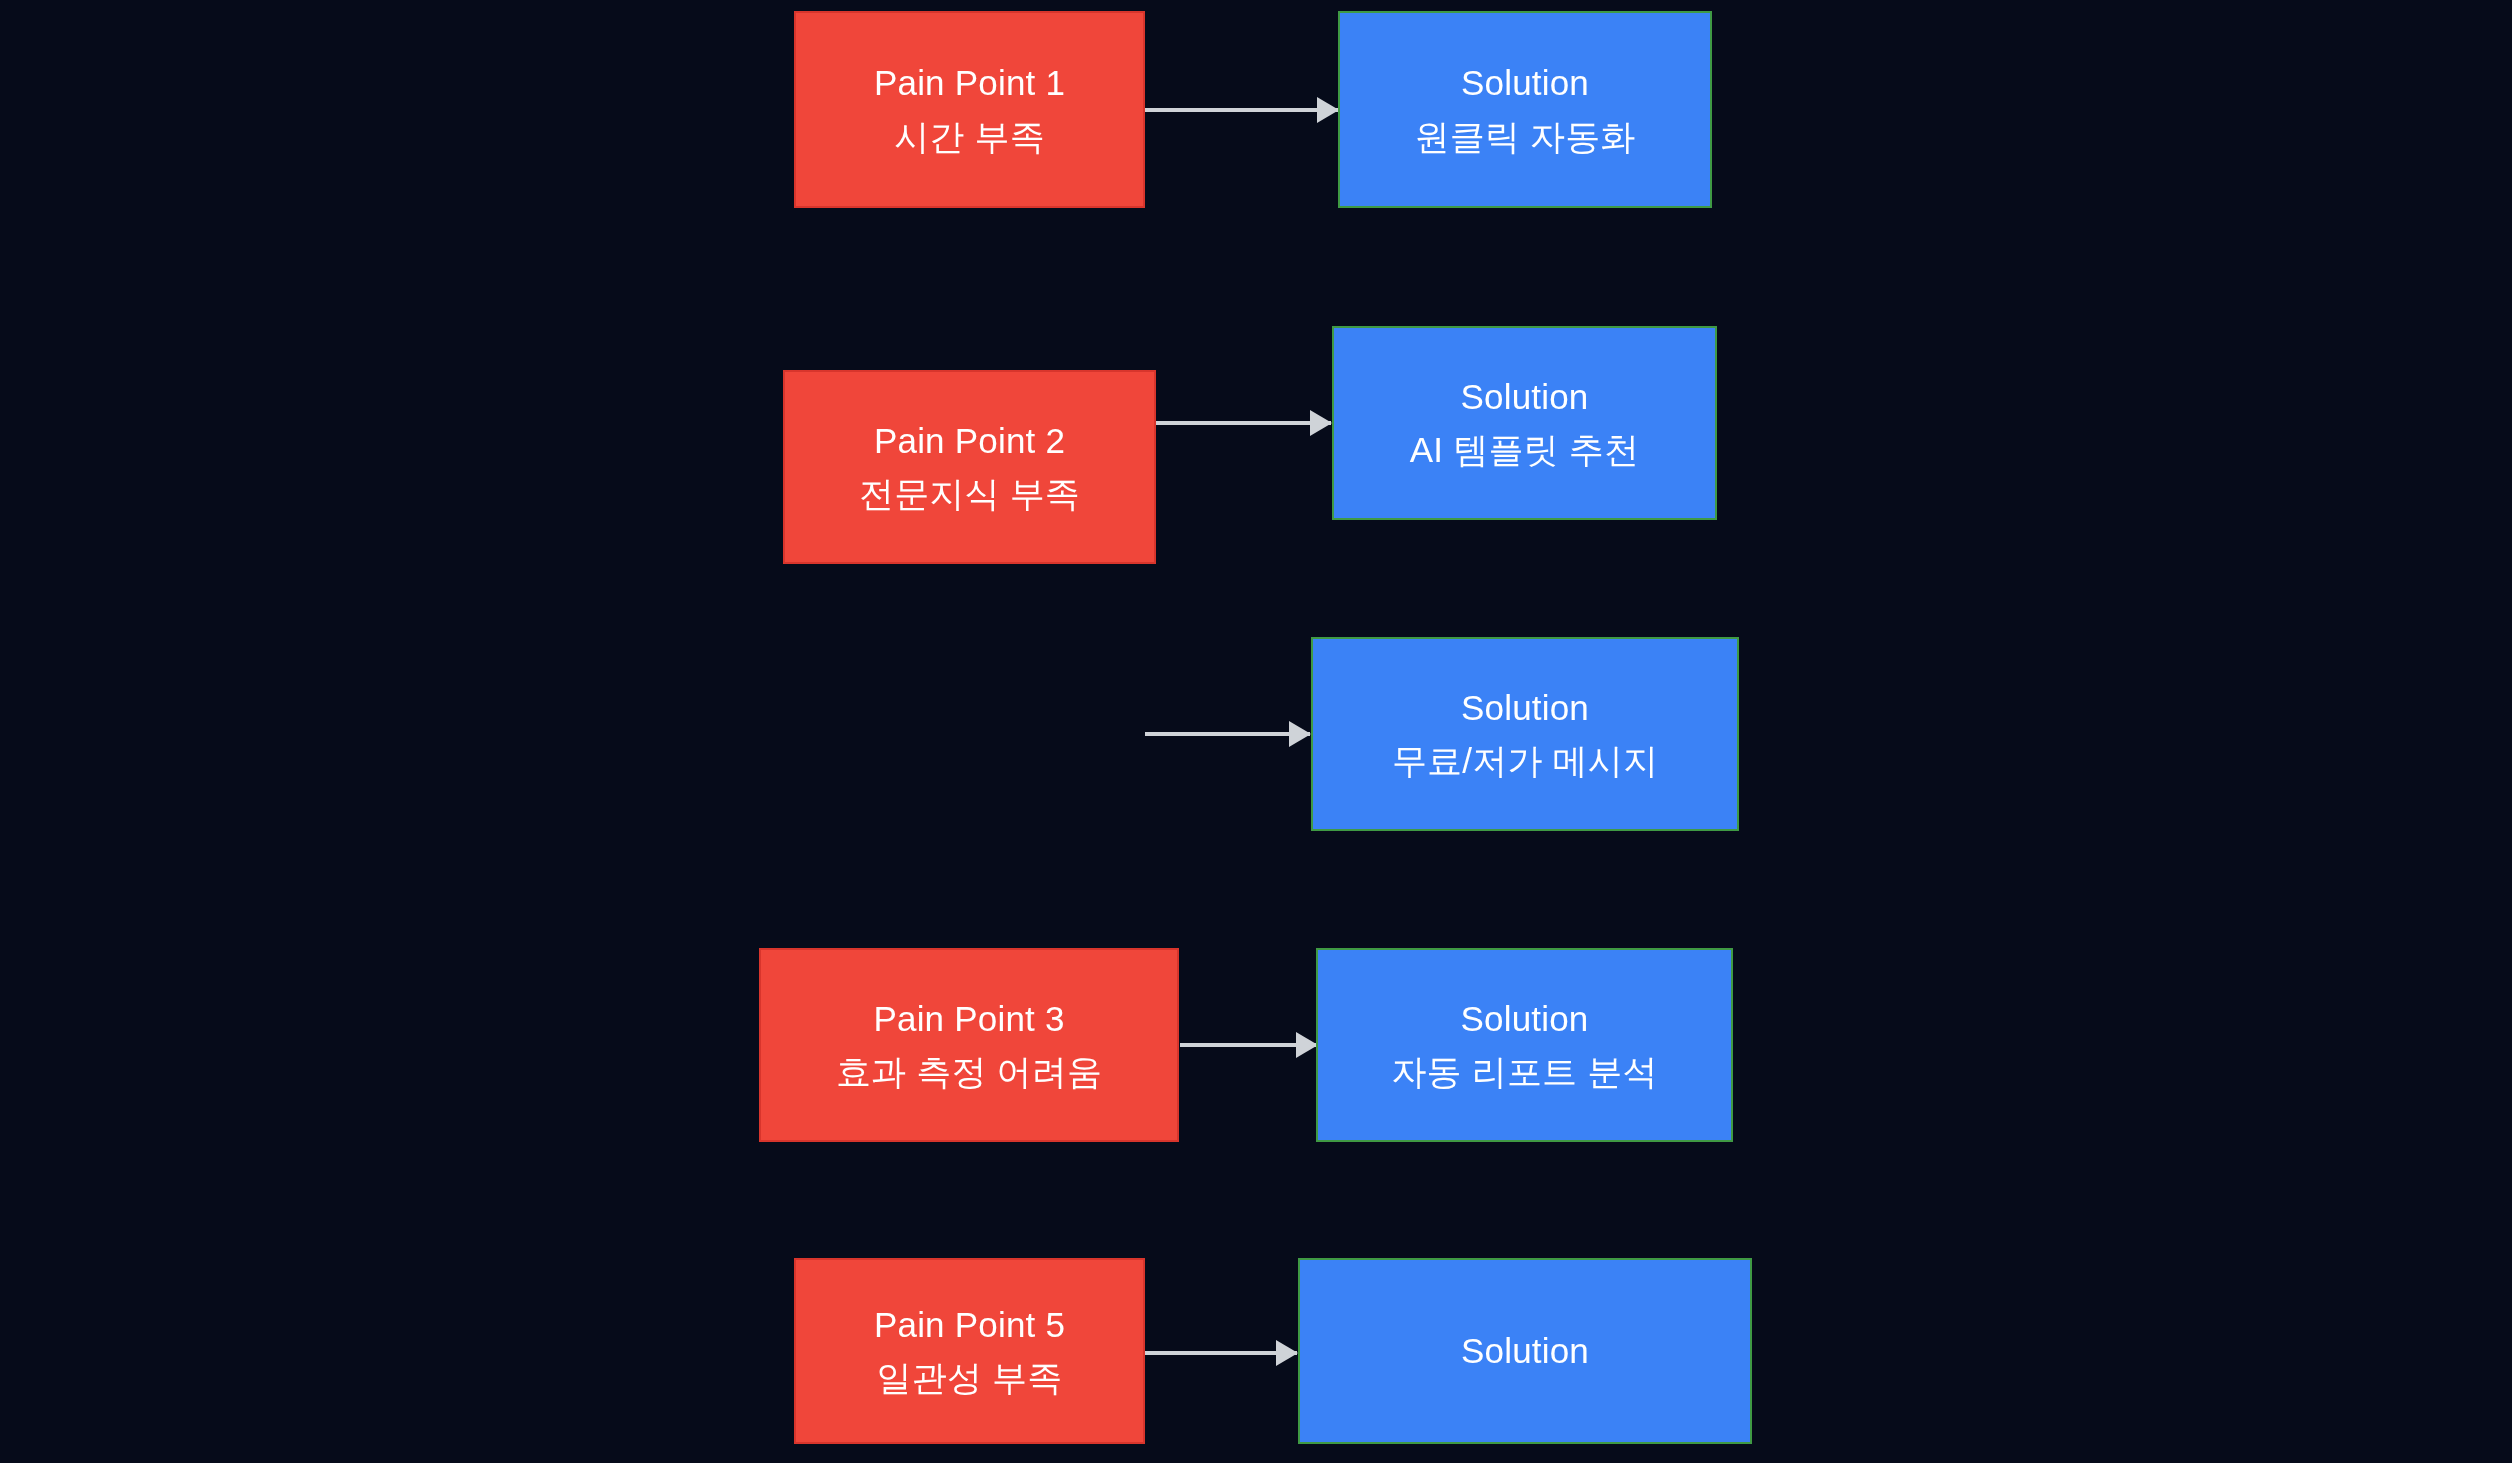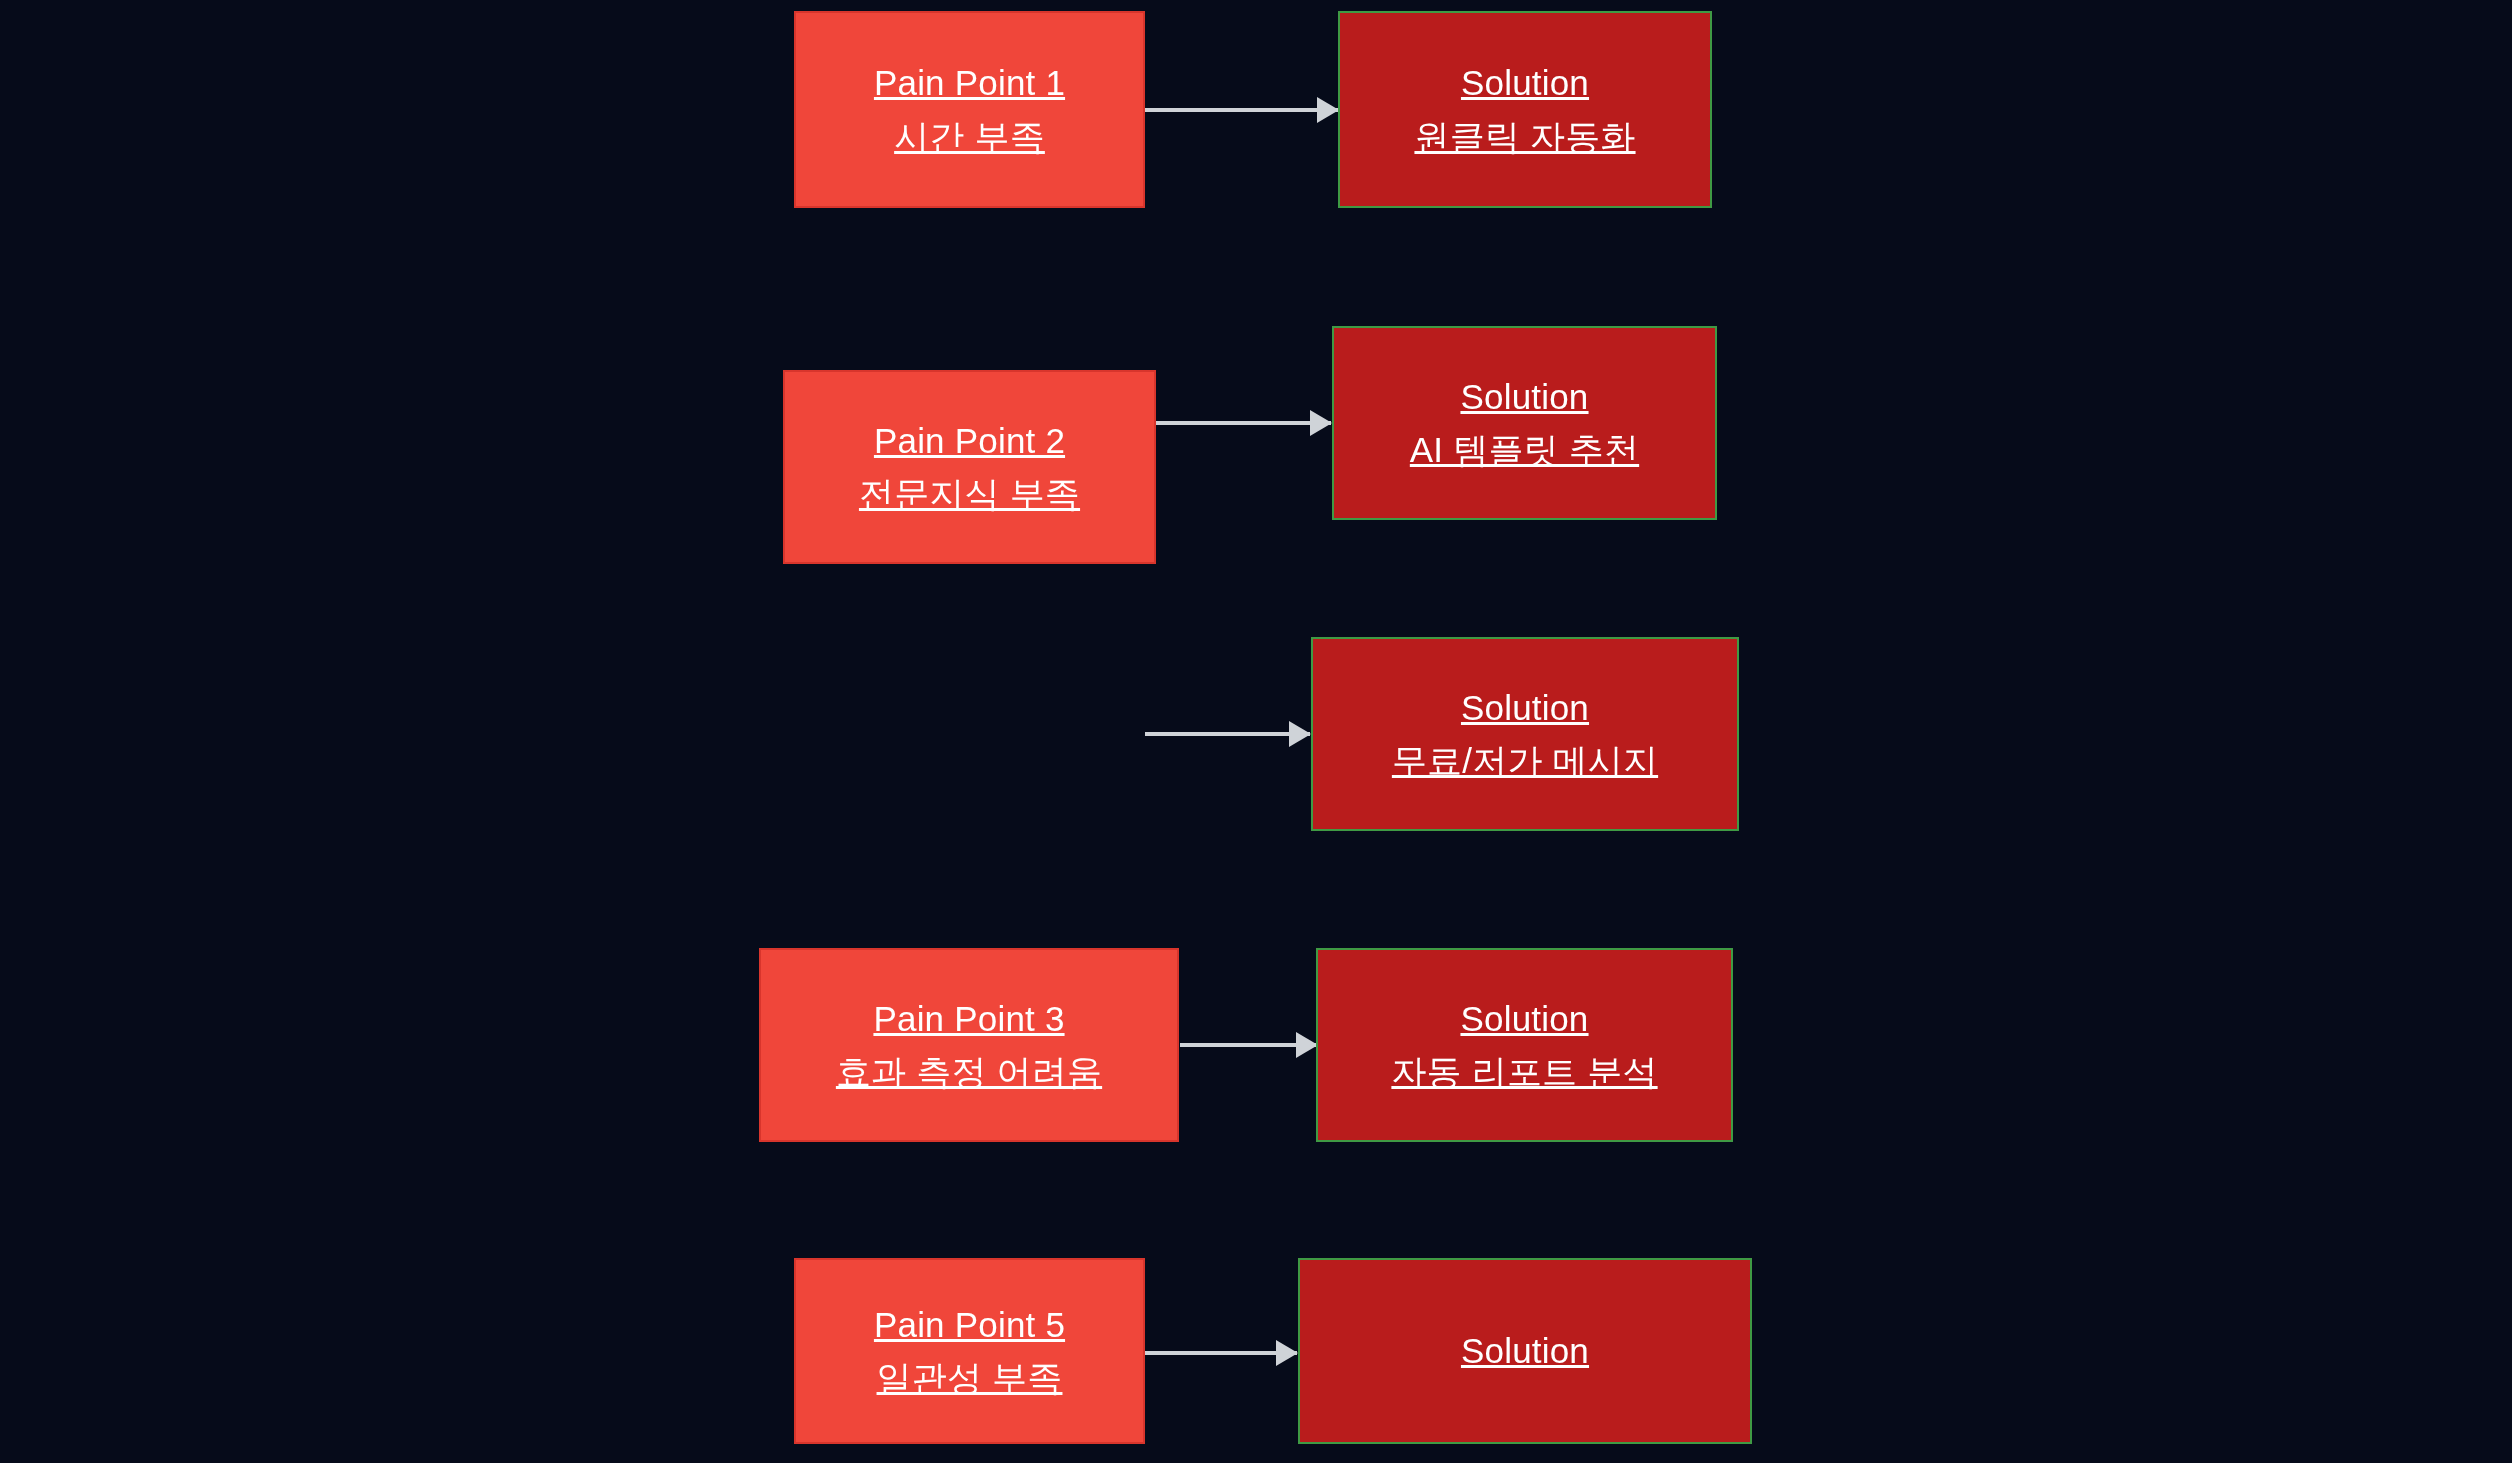--- a/index.html
+++ b/index.html
@@ -23,29 +23,28 @@
     align-items: center;
     justify-content: center;
     text-align: center;
     color: #ffffff;
     line-height: 1.52;
     letter-spacing: 0.2px;
   }
   .node .line {
     display: block;
     white-space: nowrap;
-    text-decoration: underline;
   }
   .pain {
     background: #f0463a;
     border: 2.8px solid #d8352c;
     font-size: 35px;
   }
   .solution {
-    background: #b91c1c;
+    background: #3b82f6;
     border: 2.8px solid #3f9a44;
     font-size: 35px;
   }
   .edge {
     position: absolute;
     height: 3.7px;
     background: #cfd3d8;
   }
   .edge .head {
     position: absolute;

